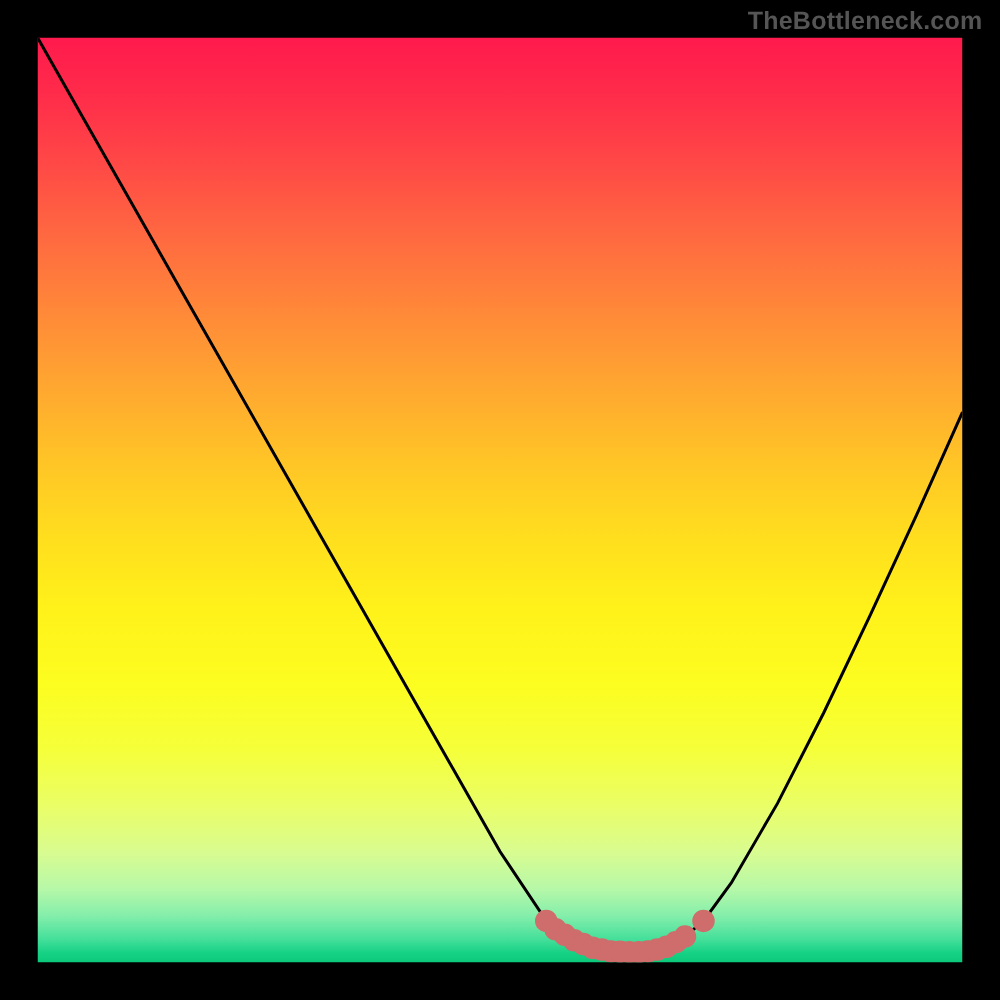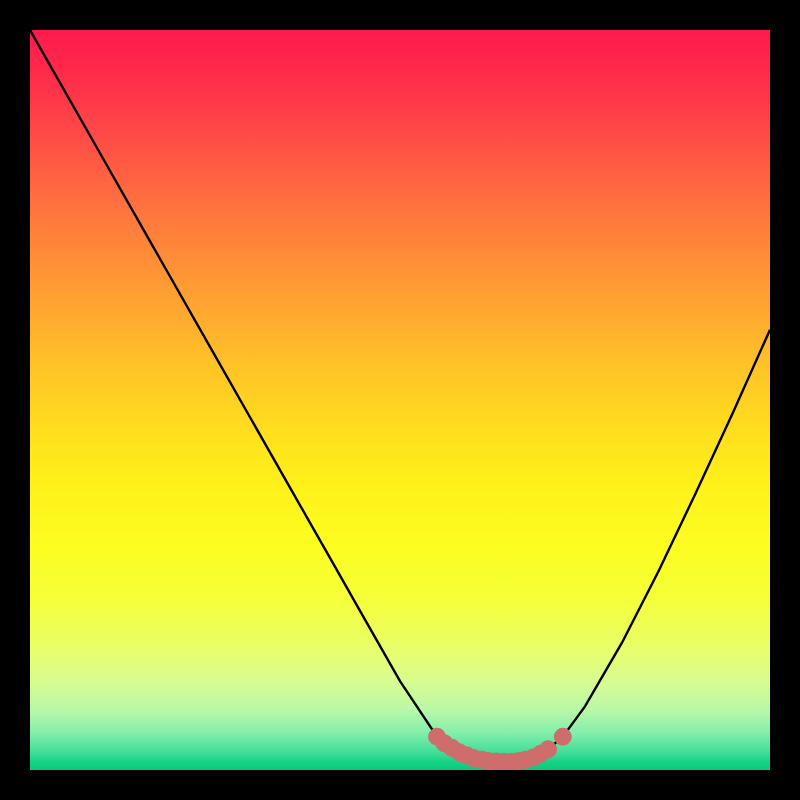--- a/index.html
+++ b/index.html
@@ -89,13 +89,14 @@
           <circle cx="481.00" cy="731.86" r="8.5" fill="#cf6d6c" stroke="#cf6d6c"></circle>
           <circle cx="488.40" cy="731.12" r="8.5" fill="#cf6d6c" stroke="#cf6d6c"></circle>
           <circle cx="495.80" cy="729.64" r="8.5" fill="#cf6d6c" stroke="#cf6d6c"></circle>
           <circle cx="503.20" cy="727.42" r="8.5" fill="#cf6d6c" stroke="#cf6d6c"></circle>
           <circle cx="510.60" cy="723.72" r="8.5" fill="#cf6d6c" stroke="#cf6d6c"></circle>
           <circle cx="518.00" cy="719.28" r="8.5" fill="#cf6d6c" stroke="#cf6d6c"></circle>
           <circle cx="532.80" cy="706.70" r="8.5" fill="#cf6d6c" stroke="#cf6d6c"></circle>
         </g>
     </svg>
   </div>
+  <div class="watermark">TheBottleneck.com</div>
 </div>
 
 </body></html>

